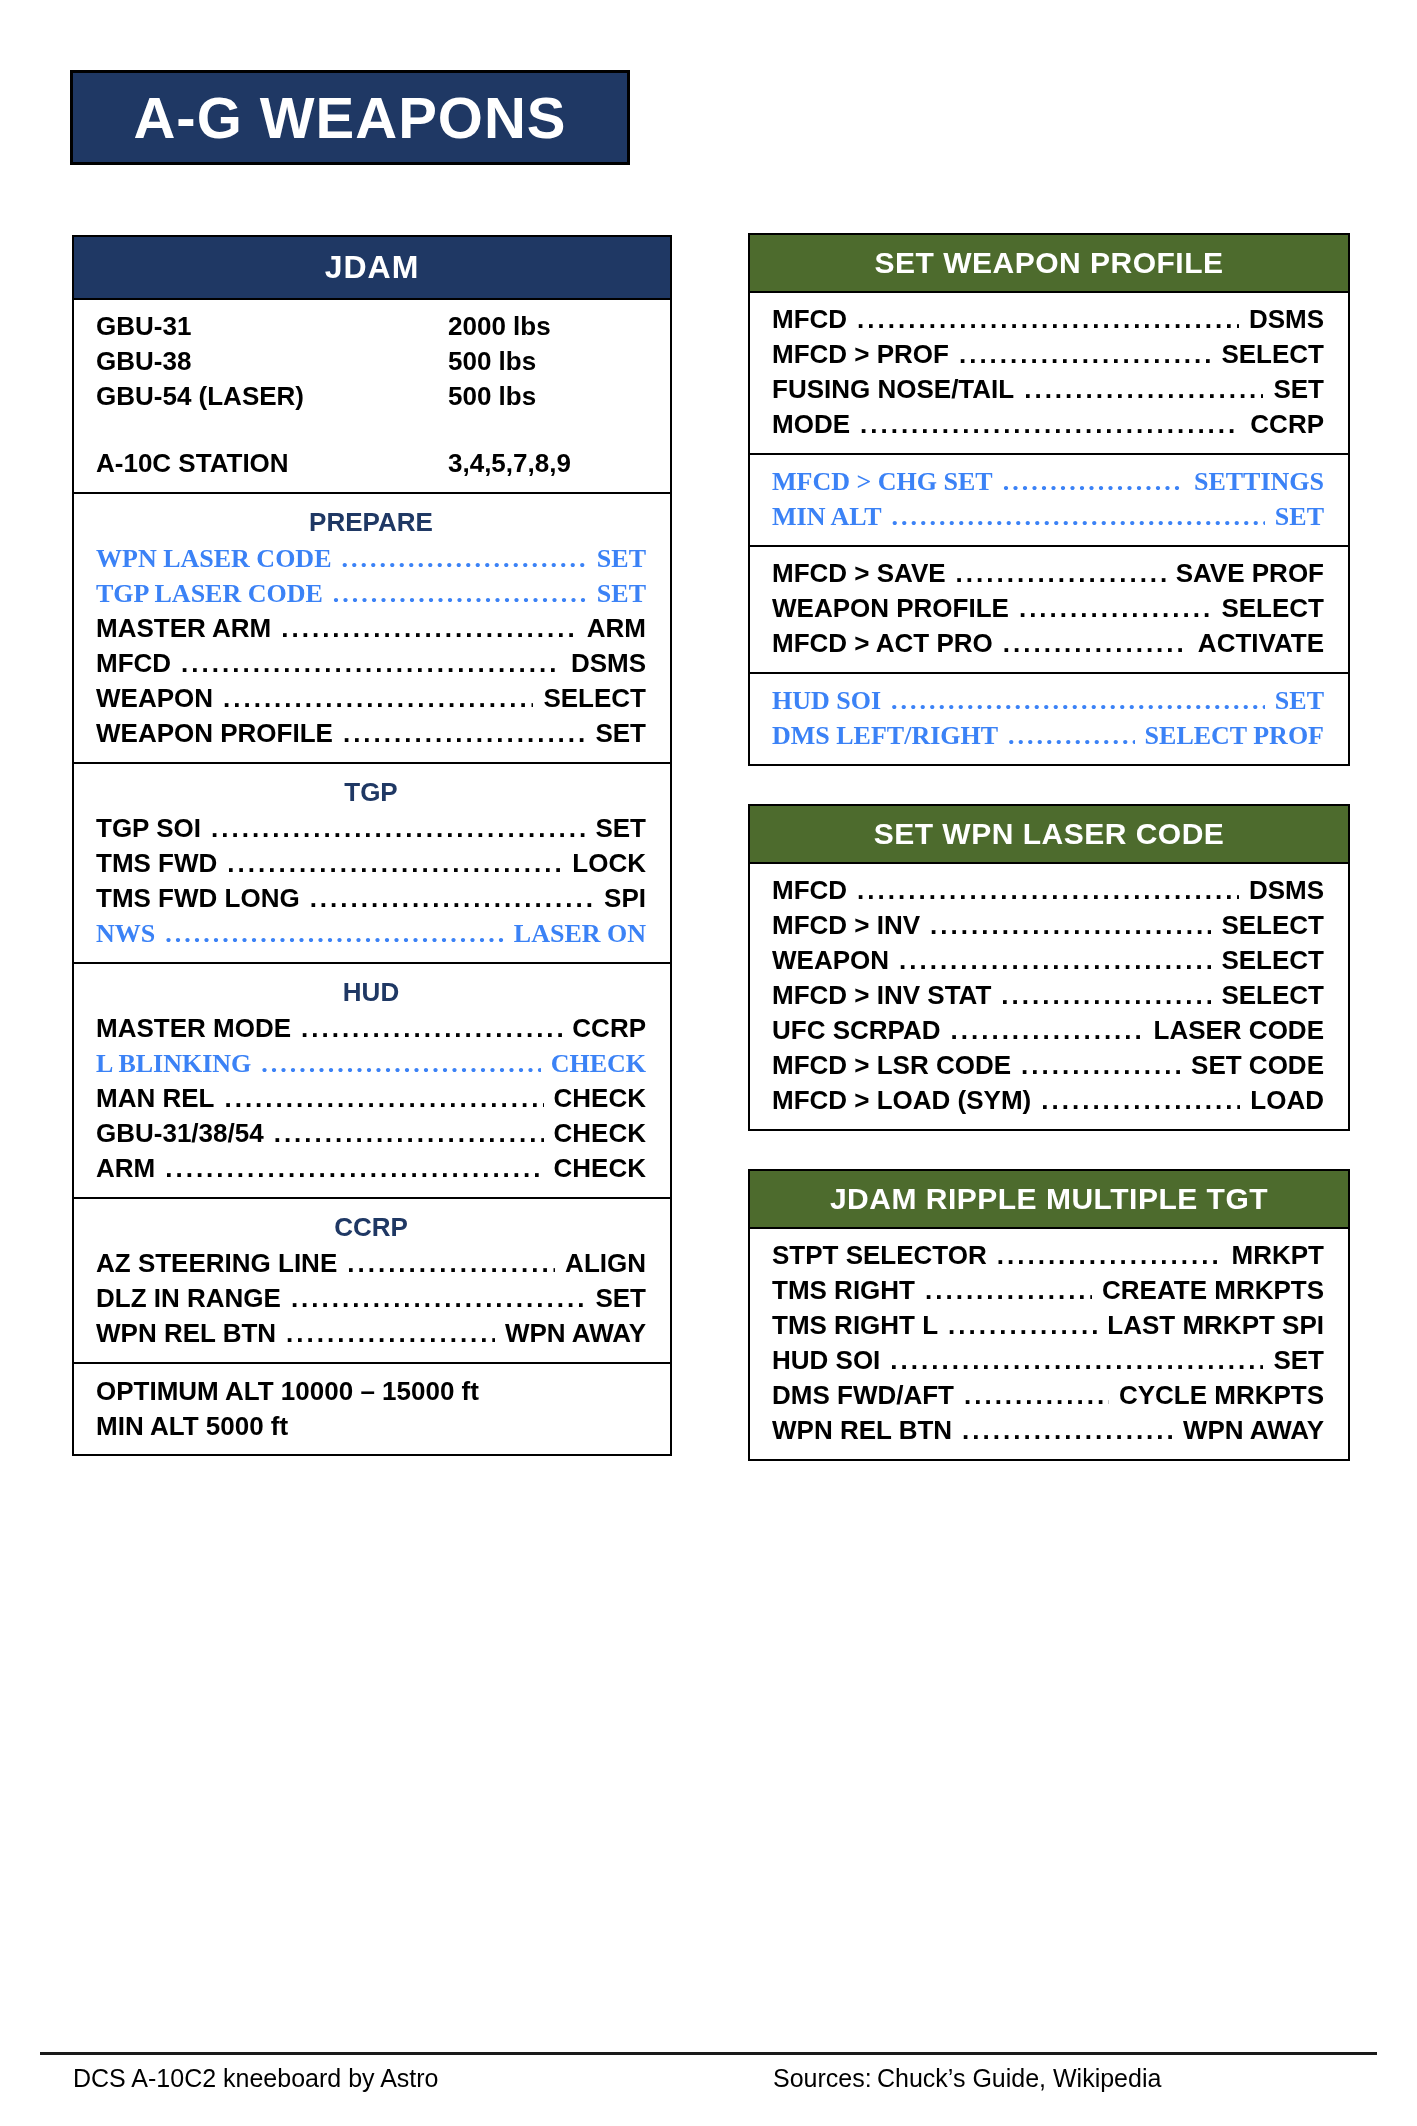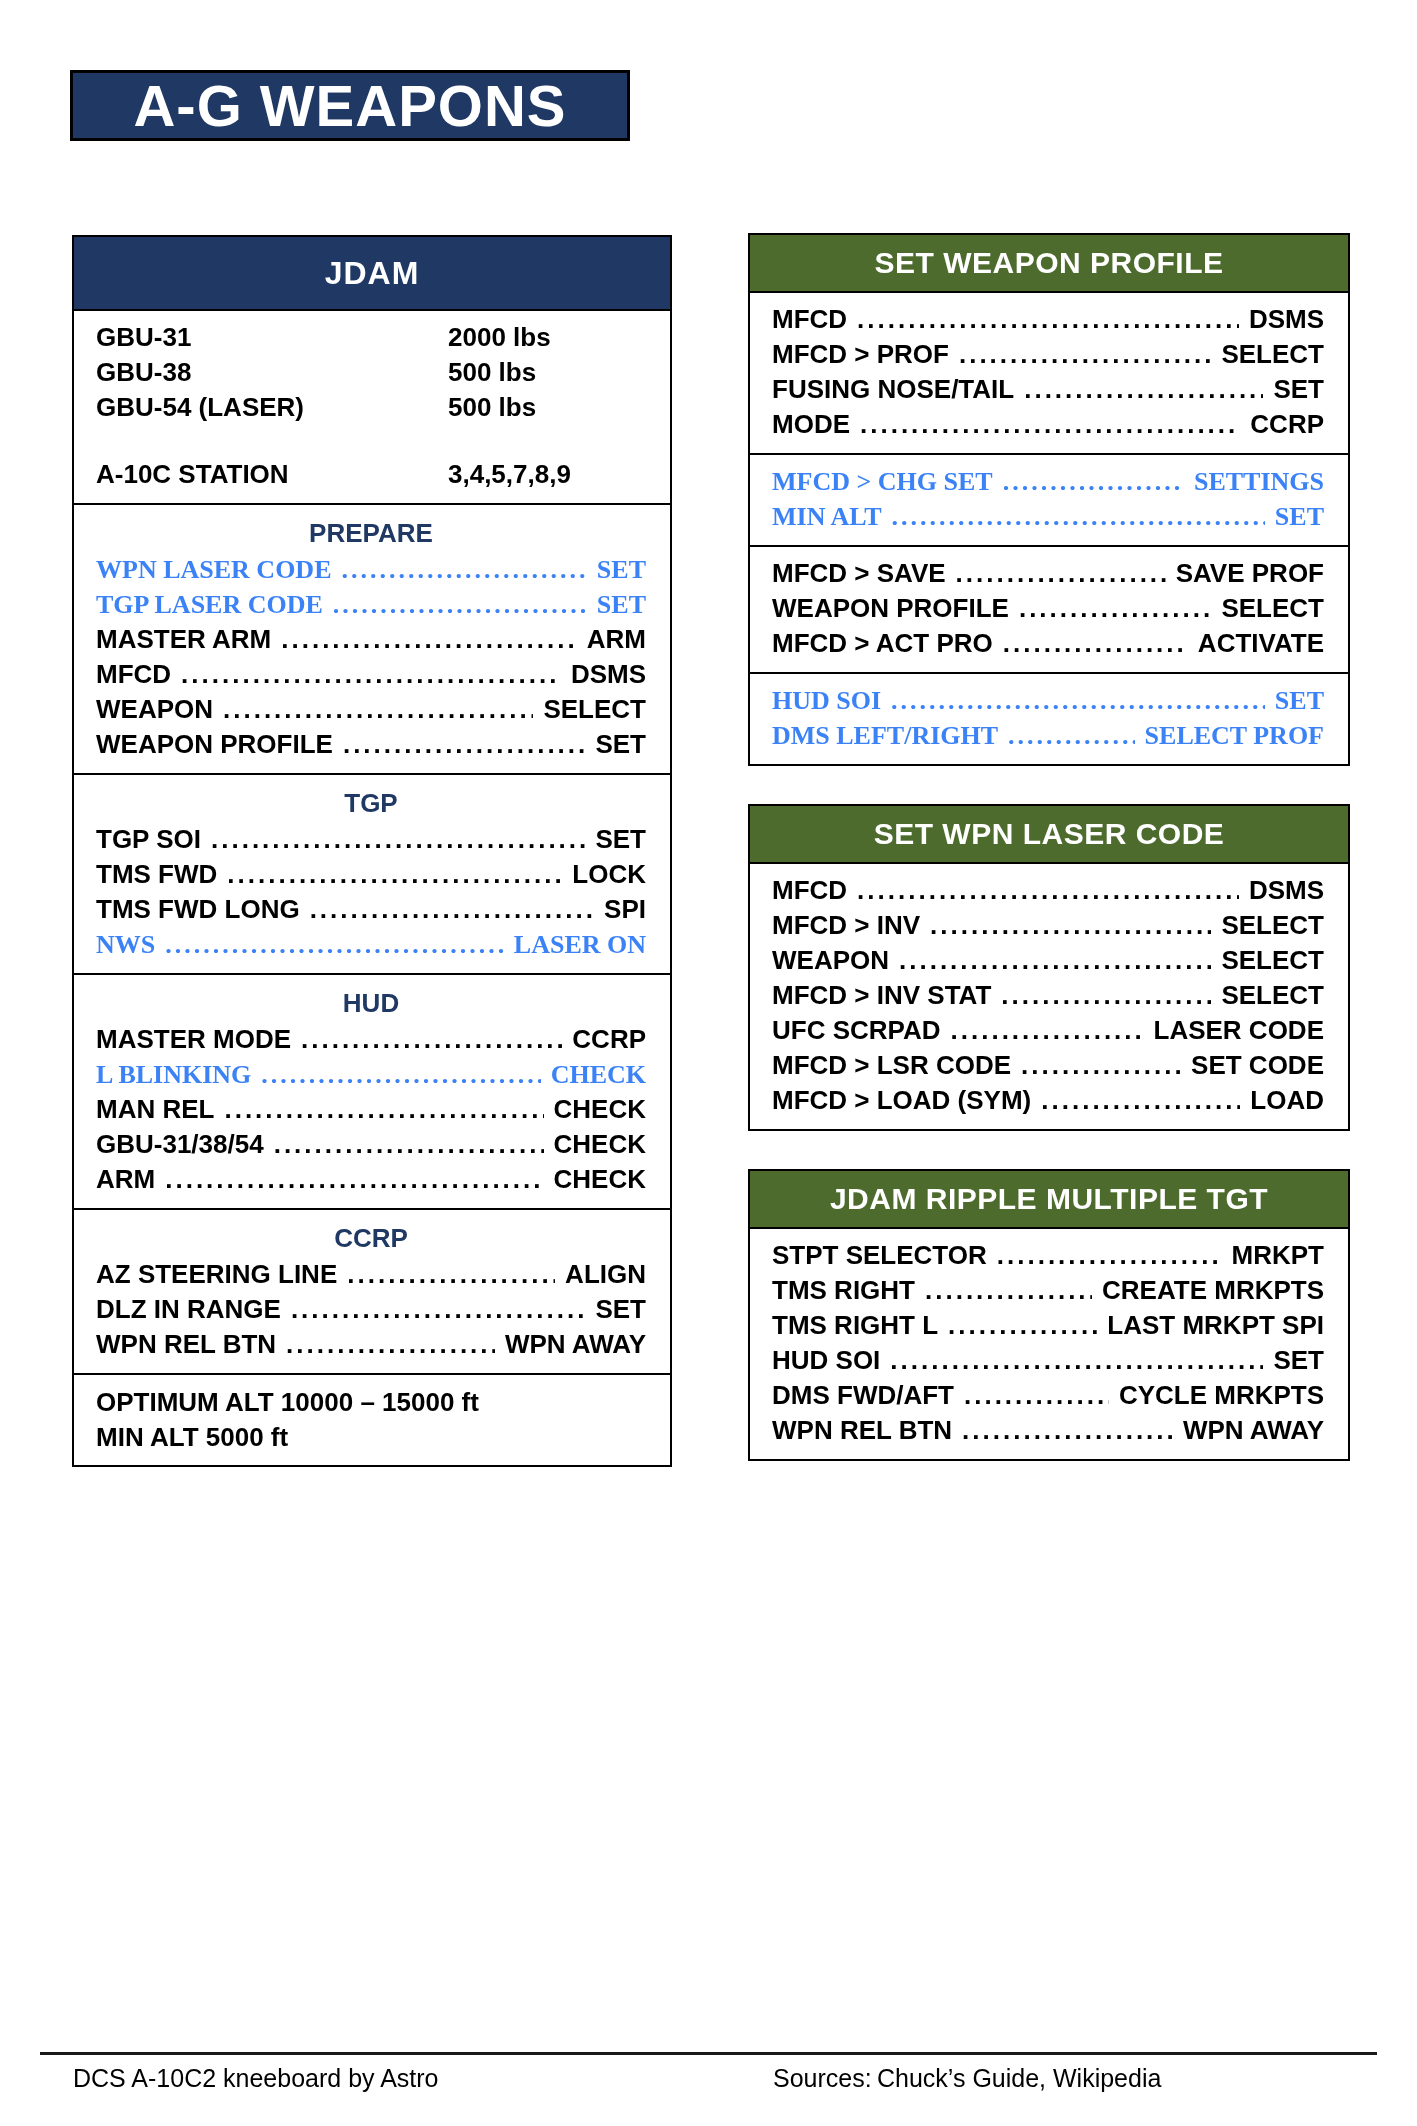--- a/index.html
+++ b/index.html
@@ -3,36 +3,36 @@
 <meta charset="utf-8">
 <style>
   html,body { margin:0; padding:0; background:#ffffff; }
   .page {
     position:relative; width:1417px; height:2126px; background:#ffffff;
     font-family:"Liberation Sans", sans-serif; font-weight:bold; color:#000;
     overflow:hidden;
   }
   
   .title-box {
-    position:absolute; left:70px; top:70px; width:560px; height:71px;
+    position:absolute; left:70px; top:70px; width:560px; height:95px;
     background:#1F3864; border:3px solid #000; box-sizing:border-box;
     display:flex; align-items:center; justify-content:center;
   }
   .title-box span { color:#fff; font-size:58px; letter-spacing:1px; }
 
   
   .col { position:absolute; box-sizing:border-box; }
   .left-col  { left:72px;  top:235px; width:600px; }
   .right-col { left:748px; top:233px; width:602px; }
 
   .box { border:2px solid #000; box-sizing:border-box; margin-top:-2px; background:#fff; }
   .box.first { margin-top:0; }
 
   .col-header {
-    background:#1F3864; height:76px;
+    background:#1F3864; height:65px;
     display:flex; align-items:center; justify-content:center;
   }
   .col-header span { color:#fff; font-size:32px; letter-spacing:1px; }
 
   .green-header {
     background:#4D6B2D; height:60px;
     display:flex; align-items:center; justify-content:center;
   }
   .green-header span { color:#fff; font-size:30px; letter-spacing:0.5px; }
 

